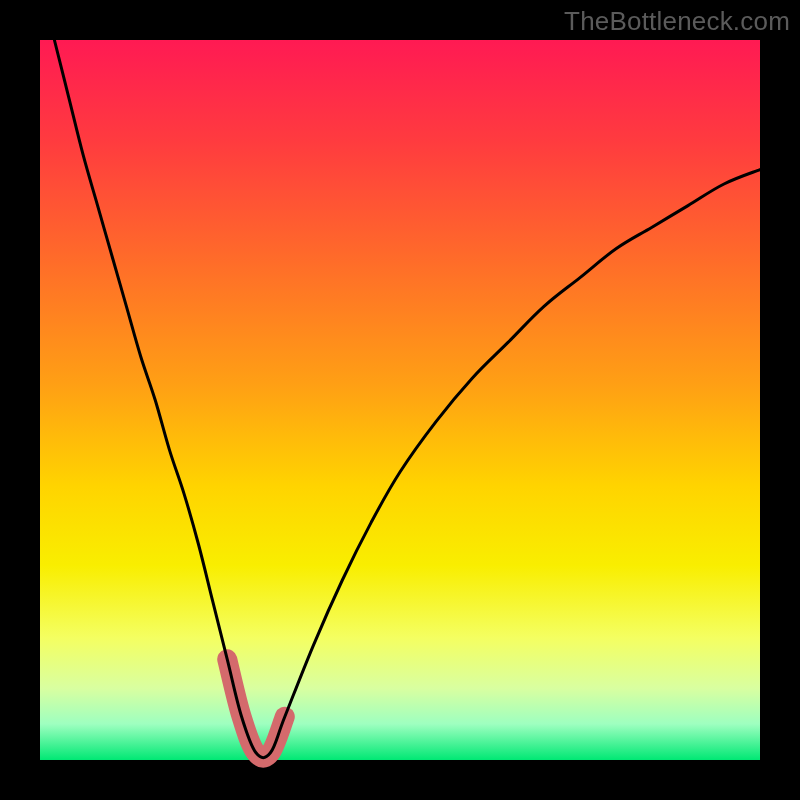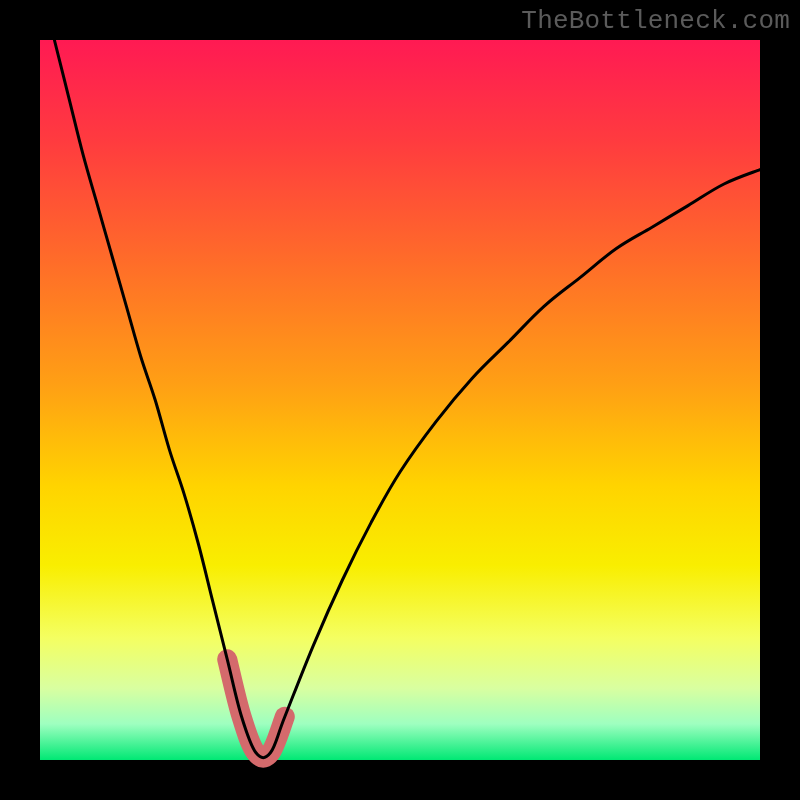--- a/index.html
+++ b/index.html
@@ -28,21 +28,20 @@
     
   }
   .watermark {
     position: absolute;
     top: 6px;
     right: 10px;
     font-size: 26px;
     font-weight: 500;
     color: #5b5b5b;
     letter-spacing: 0.2px;
-    font-family: Liberation Mono, monospace;
   }
   svg.curve {
     position: absolute;
     left: 0;
     top: 0;
     width: 720px;
     height: 720px;
     overflow: visible;
   }
 </style>

